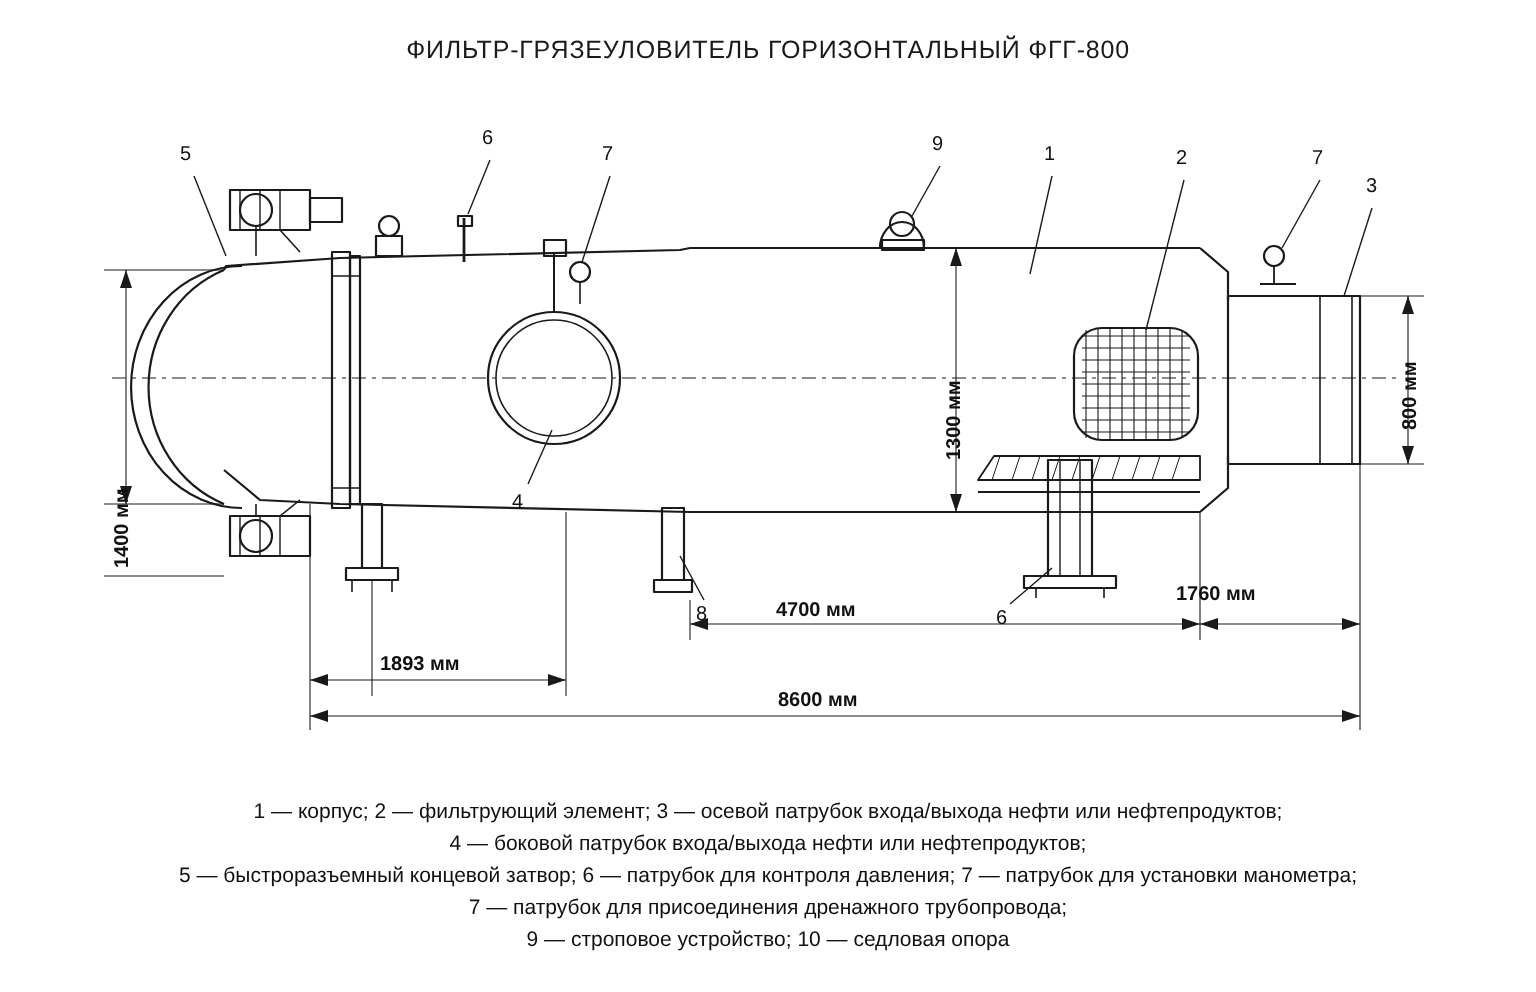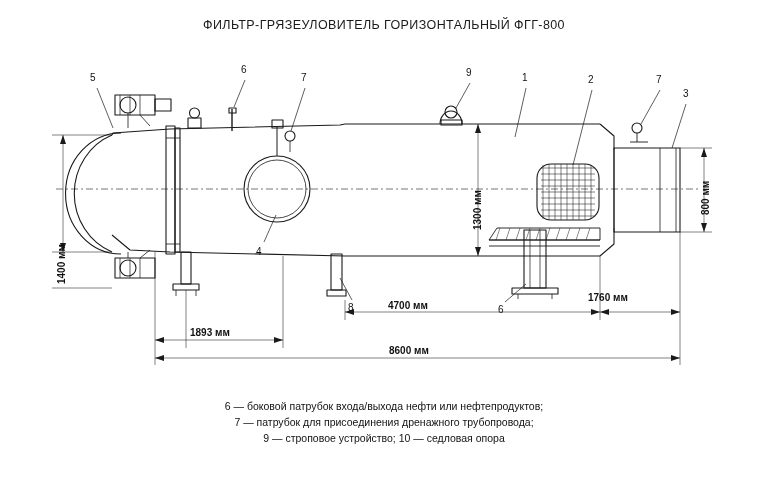--- a/index.html
+++ b/index.html
@@ -230,18 +230,20 @@
   <div class="dim vert" style="left:56px;  top:284px;">1400 мм</div>
   <div class="dim vert" style="left:472px; top:230px;">1300 мм</div>
   <div class="dim vert" style="left:700px; top:215px;">800 мм</div>
 
   <div class="dim" style="left:190px; top:327px;">1893 мм</div>
   <div class="dim" style="left:388px; top:300px;">4700 мм</div>
   <div class="dim" style="left:588px; top:292px;">1760 мм</div>
   <div class="dim" style="left:389px; top:345px;">8600 мм</div>
 
   <div class="legend">
-    <div>6 — боковой патрубок входа/выхода нефти или нефтепродуктов;</div>
+    <div>1 — корпус;  2 — фильтрующий элемент;  3 — осевой патрубок входа/выхода нефти или нефтепродуктов;</div>
+    <div>4 — боковой патрубок входа/выхода нефти или нефтепродуктов;</div>
+    <div>5 — быстроразъемный концевой затвор;  6 — патрубок для контроля давления;  7 — патрубок для установки манометра;</div>
     <div>7 — патрубок для присоединения дренажного трубопровода;</div>
     <div>9 — стропoвое устройство;  10 — седловая опора</div>
   </div>
 
 </div>
 
 </body></html>

